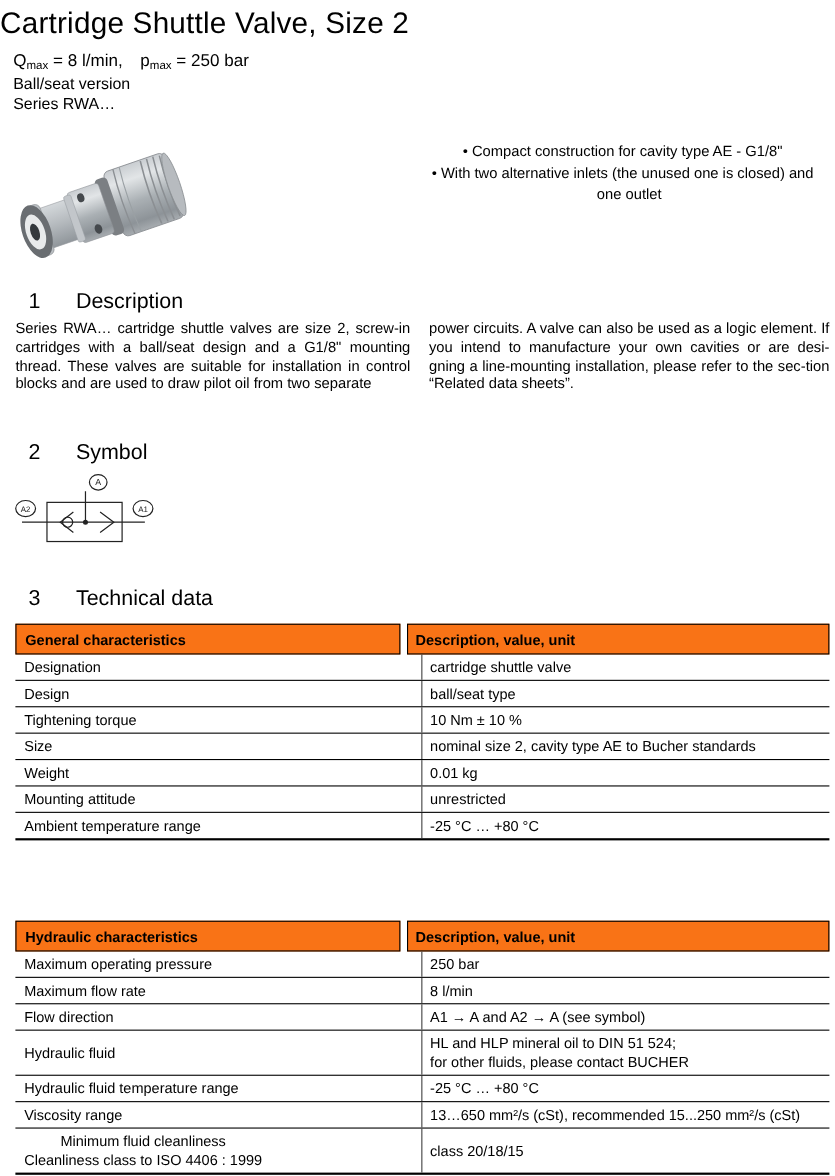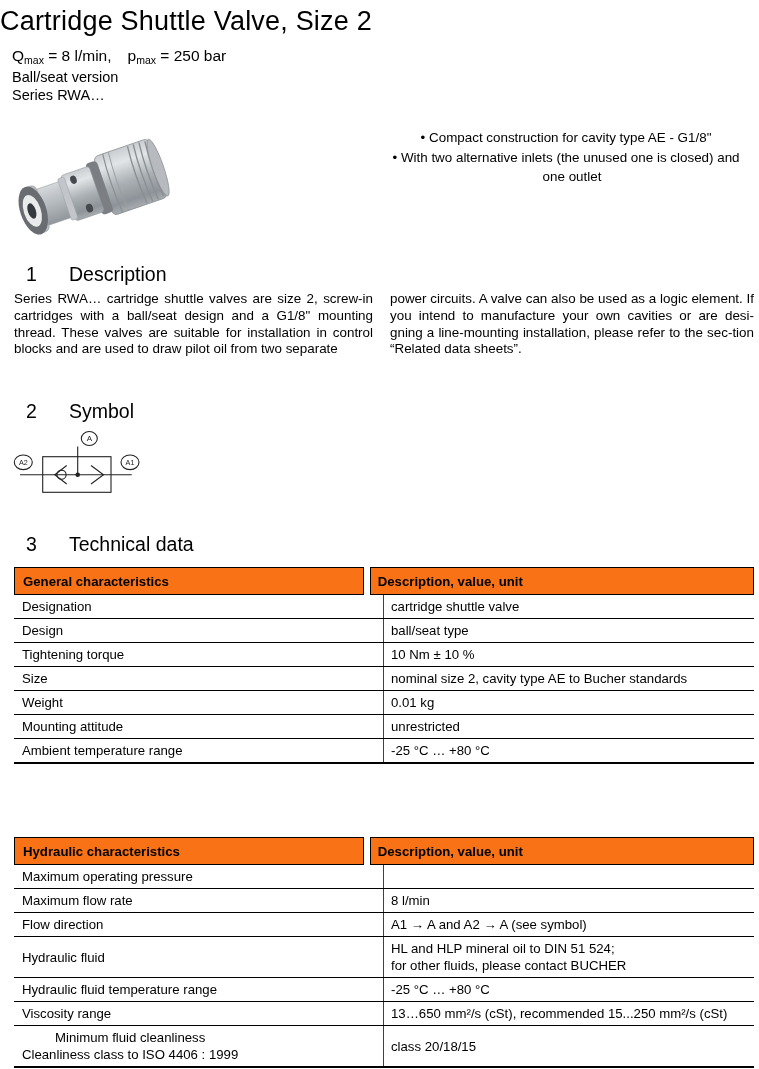--- a/index.html
+++ b/index.html
@@ -175,20 +175,21 @@
 </div>
 
 <div id="table2" class="abs dtable">
   <div class="thead">
     <div class="th1">Hydraulic characteristics</div>
     <div class="th2">Description, value, unit</div>
   </div>
   <div class="tbody">
     <div class="trow">
       <div class="tc1">Maximum operating pressure</div>
+      <div class="tc2">250 bar</div>
     </div>
     <div class="trow">
       <div class="tc1">Maximum flow rate</div>
       <div class="tc2">8 l/min</div>
     </div>
     <div class="trow">
       <div class="tc1">Flow direction</div>
       <div class="tc2">A1 → A and A2 → A (see symbol)</div>
     </div>
     <div class="trow">

